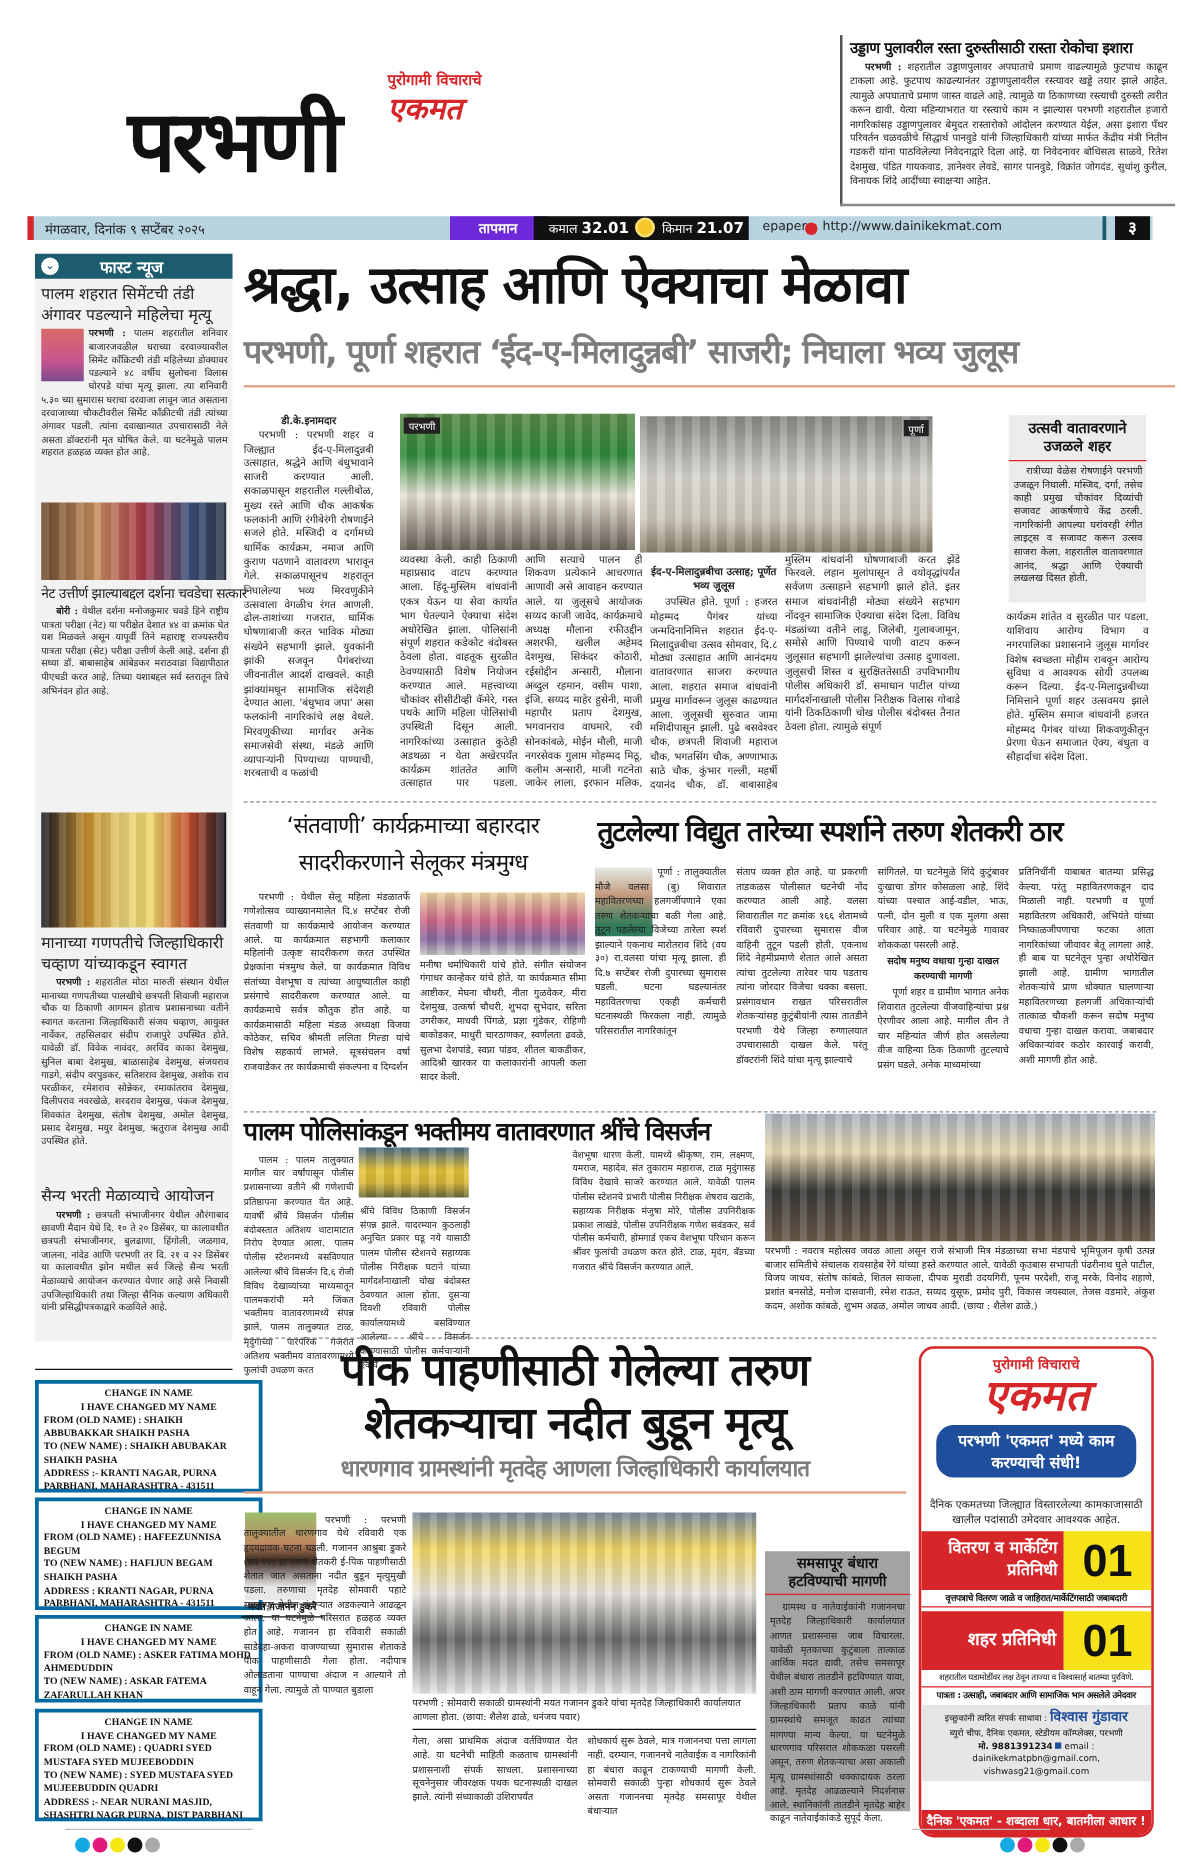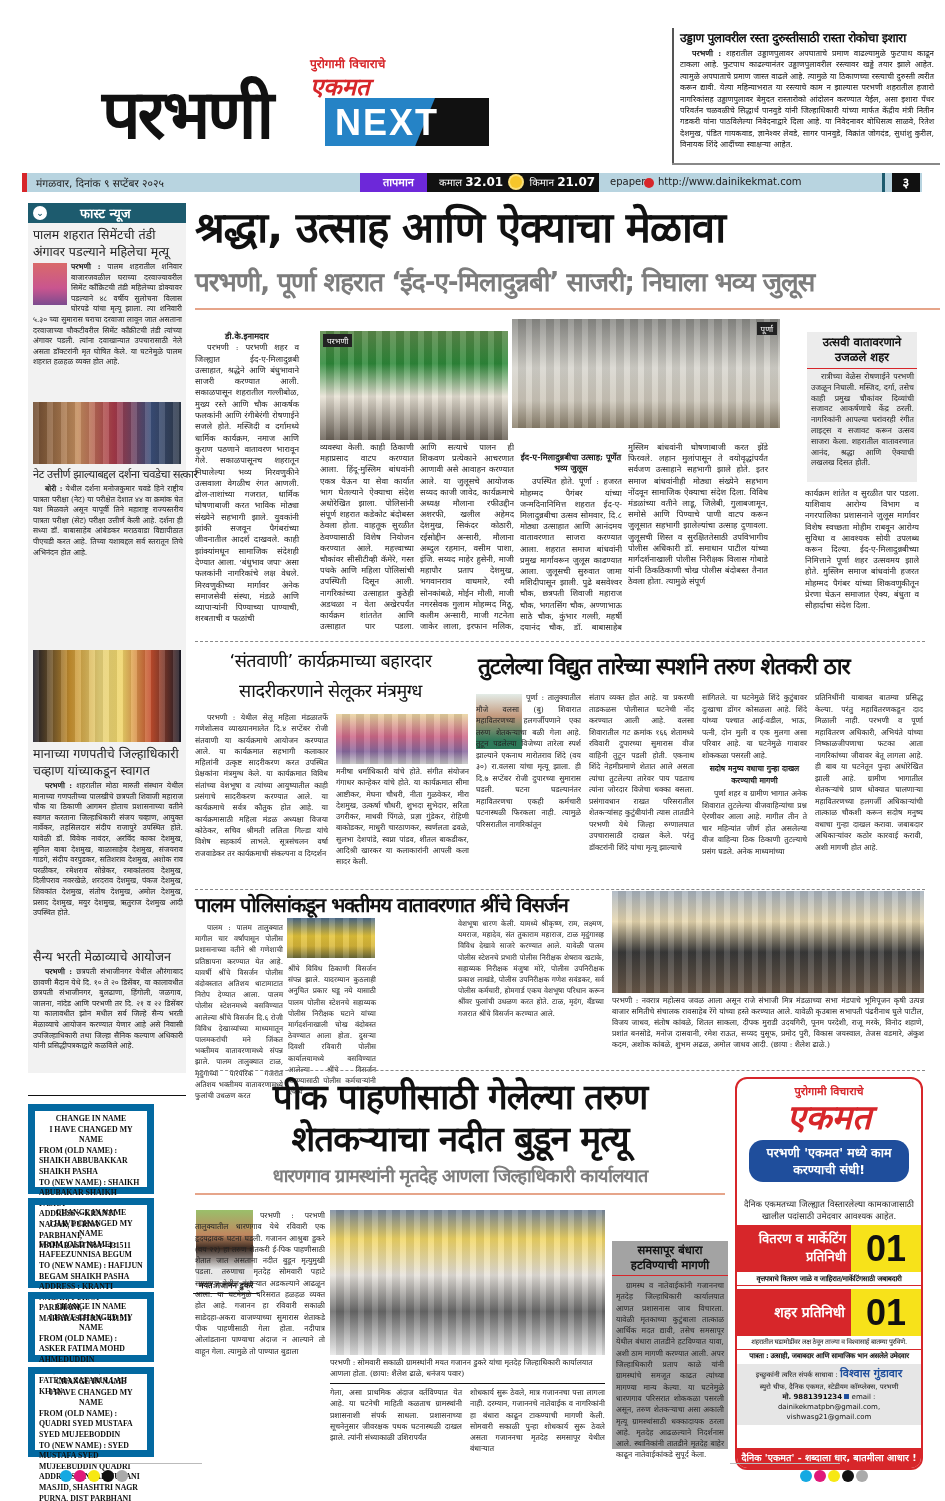--- a/index.html
+++ b/index.html
@@ -6,34 +6,30 @@
 body{width:945px;height:1501px;background:#fff;font-family:"DejaVu Sans",sans-serif;color:#111;position:relative;overflow:hidden}
 .abs{position:absolute}
 .txt{font-family:"DejaVu Serif",serif;font-size:8.2px;line-height:11.2px;text-align:justify;color:#222}
 .txt p{text-indent:12px}
 .dateline{font-weight:bold}
 .photo{position:absolute;background:linear-gradient(135deg,#7a8a5c,#c9b07a 40%,#6b7c8f 70%,#3d4a3a);overflow:hidden}
 .photo::after{content:"";position:absolute;inset:0;background:repeating-linear-gradient(90deg,rgba(255,255,255,.12) 0 6px,rgba(0,0,0,.08) 6px 14px)}
 .hr-dash{position:absolute;border-top:1px dashed #888;height:0}
 .caption{font-family:"DejaVu Serif",serif;font-size:8.2px;line-height:11px;color:#222}
 .dots span{display:inline-block;width:12px;height:12px;border-radius:50%;margin-right:2px}
-.notice{position:absolute;left:28px;width:126px;border:7px solid #0369a1;font-family:"Liberation Serif",serif;font-weight:bold;font-size:7.8px;line-height:10.6px;padding:3px 4px;color:#111}
+.notice{position:absolute;left:28px;width:182px;border:3px solid #0369a1;font-family:"Liberation Serif",serif;font-weight:bold;font-size:7.8px;line-height:10.6px;padding:3px 4px;color:#111}
 .notice .c{text-align:center}
 </style>
 </head>
 <body>
 
 <div class="abs" style="left:105px;top:55px;width:370px;height:100px">
   <div class="abs" style="left:205px;top:0;font-size:12px;font-weight:bold;color:#d7262a;font-family:'DejaVu Sans',sans-serif">पुरोगामी विचाराचे</div>
   <div class="abs" style="left:205px;top:14px;font-size:24px;font-weight:bold;font-style:italic;color:#d7262a;font-family:'DejaVu Serif',serif">एकमत</div>
   <div class="abs" style="left:-3px;top:20px;font-size:68px;line-height:80px;font-weight:bold;color:#111;letter-spacing:-3px;font-family:'DejaVu Sans',sans-serif">परभणी</div>
-  <div class="abs" style="left:220px;top:43px;width:164px;height:48px;background:#111;overflow:hidden">
-    <div style="position:absolute;left:0;top:0;width:110px;height:48px;background:#2583c6;clip-path:polygon(0 0,100% 0,82% 100%,0 100%)"></div>
-    <span style="position:absolute;left:10px;top:4px;font-size:36px;font-weight:bold;color:#fff;font-family:'Liberation Sans',sans-serif;letter-spacing:2px">NEXT</span>
-  </div>
 </div>
 
 <div class="abs" style="left:672px;top:28px;width:268px;height:137px;border-left:2px solid #555;padding:2px 6px 0 6px">
   <div style="font-family:'DejaVu Sans',sans-serif;font-size:12px;font-weight:bold;color:#111;line-height:16px;white-space:nowrap;letter-spacing:-.4px">उड्डाण पुलावरील रस्ता दुरुस्तीसाठी रास्ता रोकोचा इशारा</div>
   <div class="txt" style="font-size:7.9px;line-height:11.4px;margin-top:2px">
     <p><span class="dateline">परभणी :</span> <span>शहरातील उड्डाणपुलावर अपघाताचे प्रमाण वाढल्यामुळे फुटपाथ काढून टाकला आहे. फुटपाथ काढल्यानंतर उड्डाणपुलावरील रस्त्यावर खड्डे तयार झाले आहेत. त्यामुळे अपघाताचे प्रमाण जास्त वाढले आहे. त्यामुळे या ठिकाणच्या रस्त्याची दुरुस्ती त्वरीत करून द्यावी. येत्या महिन्याभरात या रस्त्याचे काम न झाल्यास परभणी शहरातील हजारो नागरिकांसह उड्डाणपुलावर बेमुदत रास्तारोको आंदोलन करण्यात येईल, असा इशारा पँथर परिवर्तन चळवळीचे सिद्धार्थ पानवुडे यांनी जिल्हाधिकारी यांच्या मार्फत केंद्रीय मंत्री नितीन गडकरी यांना पाठविलेल्या निवेदनाद्वारे दिला आहे. या निवेदनावर बोधिसत्व साळवे, रितेश देशमुख, पंडित गायकवाड, ज्ञानेश्वर लेवडे, सागर पानवुडे, विक्रांत जोगदंड, सुधांशु कुरील, विनायक शिंदे आदींच्या स्वाक्षऱ्या आहेत.</span></p>
   </div>
   <div style="position:absolute;left:-2px;right:0;bottom:0;border-bottom:2px solid #888"></div>
 </div>
 
@@ -126,21 +122,21 @@
 <div class="abs" style="left:195px;top:264px;width:745px;font-size:26px;line-height:36px;font-weight:bold;color:#7d7d7d;white-space:nowrap;letter-spacing:-1px;font-family:'DejaVu Sans',sans-serif">परभणी, पूर्णा शहरात ‘ईद-ए-मिलादुन्नबी’ साजरी; निघाला भव्य जुलूस</div>
 <div class="abs" style="left:195px;top:308px;width:745px;border-top:2px solid #e6a58a"></div>
 
 <div class="abs txt" style="left:195px;top:331px;width:104px;font-size:8.2px;line-height:11.3px">
   <div style="text-align:center;font-weight:bold">डी.के.इनामदार</div>
   <p>परभणी : परभणी शहर व जिल्ह्यात ईद-ए-मिलादुन्नबी उत्साहात, श्रद्धेने आणि बंधुभावाने साजरी करण्यात आली. सकाळपासून शहरातील गल्लीबोळ, मुख्य रस्ते आणि चौक आकर्षक फलकांनी आणि रंगीबेरंगी रोषणाईने सजले होते. मस्जिदी व दर्गामध्ये धार्मिक कार्यक्रम, नमाज आणि कुराण पठणाने वातावरण भारावून गेले. सकाळपासूनच शहरातून निघालेल्या भव्य मिरवणुकीने उत्सवाला वेगळीच रंगत आणली. ढोल-ताशांच्या गजरात, धार्मिक घोषणाबाजी करत भाविक मोठ्या संख्येने सहभागी झाले. युवकांनी झांकी सजवून पैगंबरांच्या जीवनातील आदर्श दाखवले. काही झांक्यांमधून सामाजिक संदेशही देण्यात आला. 'बंधुभाव जपा' असा फलकांनी नागरिकांचे लक्ष वेधले. मिरवणुकीच्या मार्गावर अनेक समाजसेवी संस्था, मंडळे आणि व्यापाऱ्यांनी पिण्याच्या पाण्याची, शरबताची व फळांची</p>
 </div>
 <div class="photo" style="left:320px;top:331px;width:188px;height:109px;background:linear-gradient(180deg,#5c8a4a,#2e8a3a 30%,#e8e2d5 60%,#6a6258)">
   <span style="position:absolute;left:3px;top:3px;background:#222;color:#fff;font-size:8px;padding:1px 4px;z-index:2">परभणी</span>
 </div>
-<div class="photo" style="left:512px;top:319px;width:268px;height:109px;background:linear-gradient(180deg,#8a8a86,#d8d6cf 45%,#cfc9bc 75%,#8a7f6b)">
+<div class="photo" style="left:512px;top:333px;width:234px;height:109px;background:linear-gradient(180deg,#8a8a86,#d8d6cf 45%,#cfc9bc 75%,#8a7f6b)">
   <span style="position:absolute;right:3px;top:3px;background:#222;color:#fff;font-size:8px;padding:1px 4px;z-index:2">पूर्णा</span>
 </div>
 <div class="abs txt" style="left:320px;top:442px;width:94px;height:190px;overflow:hidden">
     <p style="text-indent:0">व्यवस्था केली. काही ठिकाणी महाप्रसाद वाटप करण्यात आला. हिंदू-मुस्लिम बांधवांनी एकत्र येऊन या सेवा कार्यात भाग घेतल्याने ऐक्याचा संदेश अधोरेखित झाला. पोलिसांनी संपूर्ण शहरात कडेकोट बंदोबस्त ठेवला होता. वाहतूक सुरळीत ठेवण्यासाठी विशेष नियोजन करण्यात आले. महत्त्वाच्या चौकांवर सीसीटीव्ही कॅमेरे, गस्त पथके आणि महिला पोलिसांची उपस्थिती दिसून आली. नागरिकांच्या उत्साहात कुठेही अडथळा न येता अखेरपर्यंत कार्यक्रम शांततेत आणि उत्साहात पार पडला. मस्जिदींमध्ये धार्मिक नेत्यांनी पैगंबर मोहम्मद पैगंबर यांच्या जीवनावर भाष्य केले. मानवतेचा मार्ग, शांतीचा संदेश</p>
   </div>
 <div class="abs txt" style="left:420px;top:442px;width:94px;height:190px;overflow:hidden">
     <p style="text-indent:0">आणि सत्याचे पालन ही शिकवण प्रत्येकाने आचरणात आणावी असे आवाहन करण्यात आले. या जुलूसचे आयोजक सय्यद काजी जावेद, कार्यक्रमाचे अध्यक्ष मौलाना रफीउद्दीन अशरफी, खलील अहेमद देशमुख, सिकंदर कोठारी, रईसोद्दीन अन्सारी, मौलाना अब्दुल रहमान, वसीम पाशा, इंजि. सय्यद माहेर हुसेनी, माजी महापौर प्रताप देशमुख, भगवानराव वाघमारे, रवी सोनकांबळे, मोईन मौली, माजी नगरसेवक गुलाम मोहम्मद मिठू, कलीम अन्सारी, माजी गटनेता जाकेर लाला, इरफान मलिक, हासिब उर रहमान, आदींसह विविध क्षेत्रातील मान्यवर मंडळी मोठ्या संख्येने</p>
   </div>
 <div class="abs txt" style="left:520px;top:442px;width:102px;height:190px;overflow:hidden">
   <div style="text-align:center;font-weight:bold;margin:10px 0 2px">ईद-ए-मिलादुन्नबीचा उत्साह; पूर्णेत भव्य जुलूस</div>

